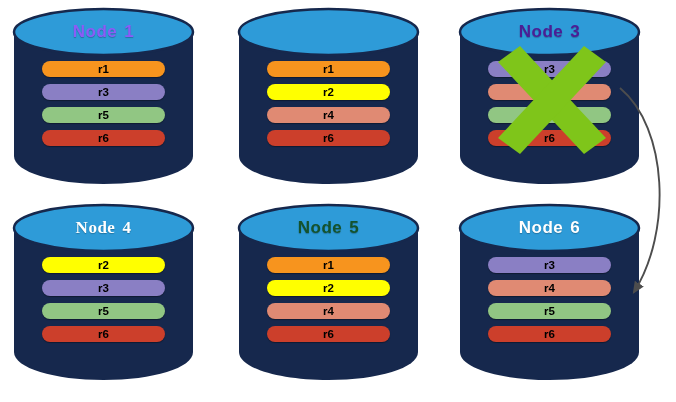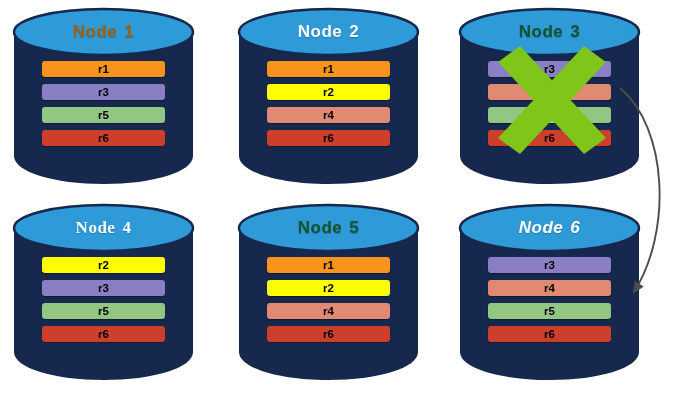--- a/index.html
+++ b/index.html
@@ -51,21 +51,21 @@
   }
   .bars {
     position: absolute;
     left: 30px;
     top: 55px;
     width: 123px;
   }
   .bar {
     height: 16px;
     margin-bottom: 7px;
-    border-radius: 3px;
+    border-radius: 8px;
     text-align: center;
     font-size: 11.5px;
     font-weight: bold;
     color: #000000;
     line-height: 16px;
     font-family: "Liberation Sans", sans-serif;
     box-shadow: 0 1px 1px rgba(0,0,0,0.35);
   }
   .bar:last-child { margin-bottom: 0; }
 
@@ -89,47 +89,46 @@
 </head>
 <body>
 
 <div id="canvas">
   <div id="nodes-host">
       <div class="node" style="left: 12px; top: 6px;">
         <svg class="node-svg" viewBox="0 0 183 180">
           <path d="M 2,26 L 2,150 C 2,166 42,178 91.5,178 C 141,178 181,166 181,150 L 181,26 Z" fill="#16284d"></path>
           <ellipse cx="91.5" cy="26" rx="89.5" ry="23" fill="#2e9bd8" stroke="#16284d" stroke-width="2.5"></ellipse>
         </svg>
-        <div class="node-title" style="color: #a16207;"><span>Node</span><span class="num">1</span></div>
+        <div class="node-title" style="color: #8b5cf6;"><span>Node</span><span class="num">1</span></div>
         <div class="bars">
           <div class="bar" style="background: rgb(247, 148, 30); color: rgb(0, 0, 0);">r1</div>
           <div class="bar" style="background: rgb(138, 127, 196); color: rgb(0, 0, 0);">r3</div>
           <div class="bar" style="background: rgb(145, 198, 131); color: rgb(0, 0, 0);">r5</div>
           <div class="bar" style="background: rgb(204, 63, 43); color: rgb(0, 0, 0);">r6</div>
         </div>
       </div>
       <div class="node" style="left: 237px; top: 6px;">
         <svg class="node-svg" viewBox="0 0 183 180">
           <path d="M 2,26 L 2,150 C 2,166 42,178 91.5,178 C 141,178 181,166 181,150 L 181,26 Z" fill="#16284d"></path>
           <ellipse cx="91.5" cy="26" rx="89.5" ry="23" fill="#2e9bd8" stroke="#16284d" stroke-width="2.5"></ellipse>
         </svg>
-        <div class="node-title" style="color: rgb(255, 255, 255);"><span>Node</span><span class="num">2</span></div>
         <div class="bars">
           <div class="bar" style="background: rgb(247, 148, 30); color: rgb(0, 0, 0);">r1</div>
           <div class="bar" style="background: rgb(255, 255, 0); color: rgb(0, 0, 0);">r2</div>
           <div class="bar" style="background: rgb(224, 138, 115); color: rgb(0, 0, 0);">r4</div>
           <div class="bar" style="background: rgb(204, 63, 43); color: rgb(0, 0, 0);">r6</div>
         </div>
       </div>
       <div class="node" style="left: 458px; top: 6px;">
         <svg class="node-svg" viewBox="0 0 183 180">
           <path d="M 2,26 L 2,150 C 2,166 42,178 91.5,178 C 141,178 181,166 181,150 L 181,26 Z" fill="#16284d"></path>
           <ellipse cx="91.5" cy="26" rx="89.5" ry="23" fill="#2e9bd8" stroke="#16284d" stroke-width="2.5"></ellipse>
         </svg>
-        <div class="node-title" style="color: #14532d;"><span>Node</span><span class="num">3</span></div>
+        <div class="node-title" style="color: #4c1d95;"><span>Node</span><span class="num">3</span></div>
         <div class="bars">
           <div class="bar" style="background: rgb(138, 127, 196); color: rgb(0, 0, 0);">r3</div>
           <div class="bar" style="background: rgb(224, 138, 115); color: rgb(0, 0, 0);">r4</div>
           <div class="bar" style="background: rgb(145, 198, 131); color: rgb(0, 0, 0);">r5</div>
           <div class="bar" style="background: rgb(204, 63, 43); color: rgb(0, 0, 0);">r6</div>
         </div>
         <svg class="x-mark" viewBox="0 0 183 180">
           <g fill="#7fc51a">
             <path d="M 40,56 L 62,40 L 148,132 L 126,148 Z"></path>
             <path d="M 148,56 L 126,40 L 40,132 L 62,148 Z"></path>
@@ -160,21 +159,21 @@
           <div class="bar" style="background: rgb(255, 255, 0); color: rgb(0, 0, 0);">r2</div>
           <div class="bar" style="background: rgb(224, 138, 115); color: rgb(0, 0, 0);">r4</div>
           <div class="bar" style="background: rgb(204, 63, 43); color: rgb(0, 0, 0);">r6</div>
         </div>
       </div>
       <div class="node" style="left: 458px; top: 202px;">
         <svg class="node-svg" viewBox="0 0 183 180">
           <path d="M 2,26 L 2,150 C 2,166 42,178 91.5,178 C 141,178 181,166 181,150 L 181,26 Z" fill="#16284d"></path>
           <ellipse cx="91.5" cy="26" rx="89.5" ry="23" fill="#2e9bd8" stroke="#16284d" stroke-width="2.5"></ellipse>
         </svg>
-        <div class="node-title" style="color: rgb(255, 255, 255); font-style: italic;"><span>Node</span><span class="num">6</span></div>
+        <div class="node-title" style="color: rgb(255, 255, 255);"><span>Node</span><span class="num">6</span></div>
         <div class="bars">
           <div class="bar" style="background: rgb(138, 127, 196); color: rgb(0, 0, 0);">r3</div>
           <div class="bar" style="background: rgb(224, 138, 115); color: rgb(0, 0, 0);">r4</div>
           <div class="bar" style="background: rgb(145, 198, 131); color: rgb(0, 0, 0);">r5</div>
           <div class="bar" style="background: rgb(204, 63, 43); color: rgb(0, 0, 0);">r6</div>
         </div>
       </div>
     </div>
 
   <svg id="arrow-layer" viewBox="0 0 676 402" xmlns="http://www.w3.org/2000/svg">

